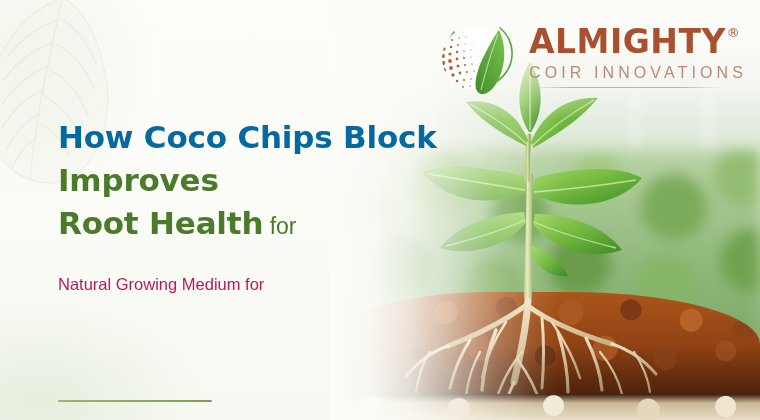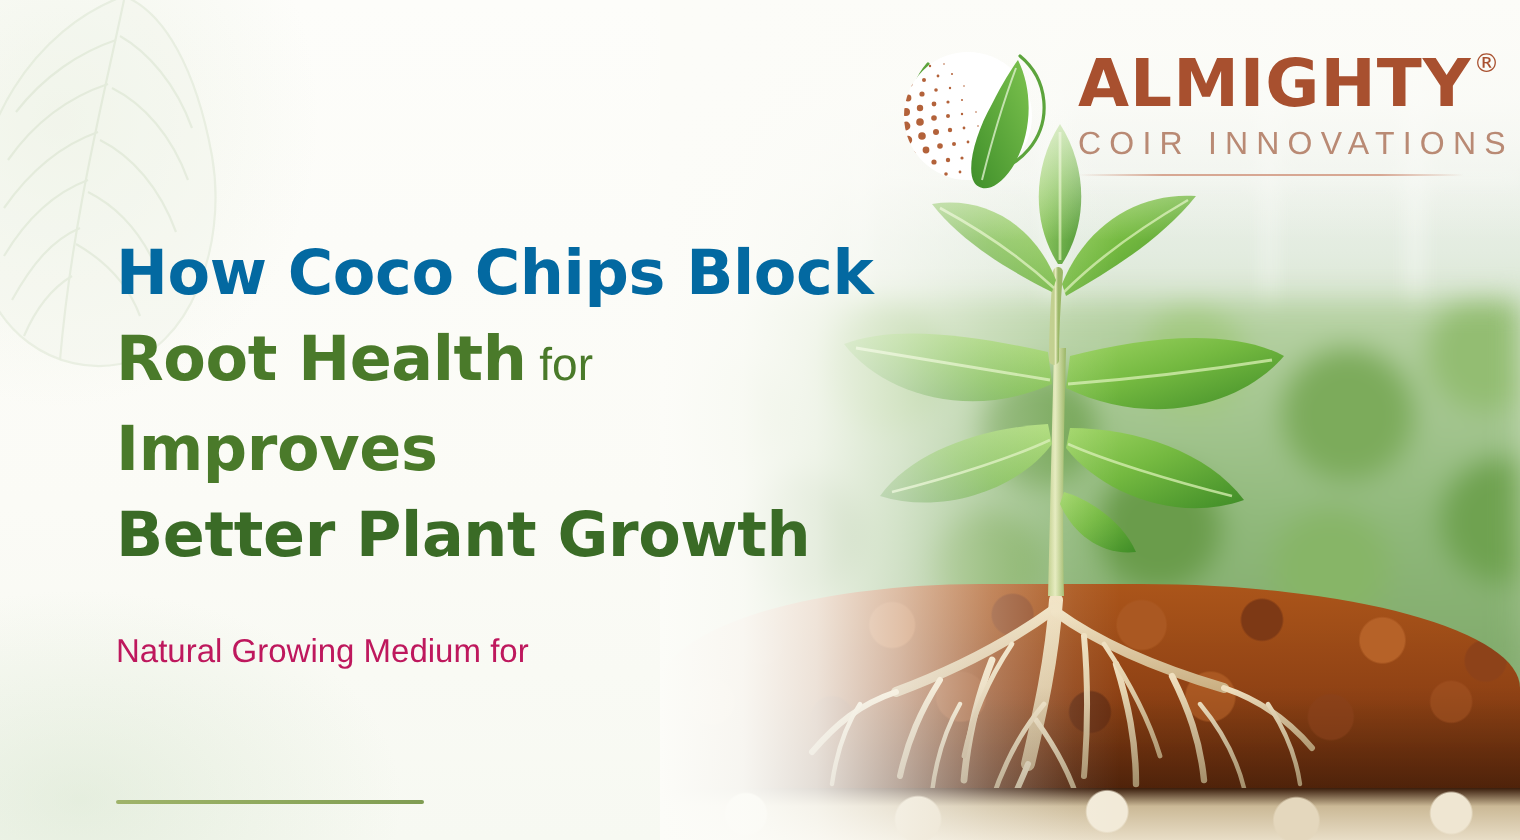--- a/index.html
+++ b/index.html
@@ -129,21 +129,21 @@
       radial-gradient(ellipse 180px 200px at 30px 60px,rgba(214,226,200,.30),rgba(252,252,248,0) 72%),
       linear-gradient(180deg,#fdfdfa 0%,#fbfbf6 60%,#f7f9f2 100%);
   }
   .leaf-watermark{
     position:absolute;left:-26px;top:-8px;width:150px;height:200px;
     opacity:.5;
   }
 
   
   .logo{
-    position:absolute;left:446px;top:14px;
+    position:absolute;left:436px;top:14px;
     display:flex;align-items:center;gap:9px;
     z-index:6;
   }
   .logo-mark{width:84px;height:84px;flex:0 0 auto;}
   .logo-words{display:flex;flex-direction:column;}
   .brand-row{display:flex;align-items:flex-start;line-height:1;}
   .brand-name{
     font-family:"DejaVu Sans", sans-serif;
     font-weight:700;
     font-size:33px;
@@ -409,23 +409,22 @@
         <span class="brand-reg">®</span>
       </div>
       <span class="brand-sub">COIR INNOVATIONS</span>
       <span class="brand-rule"></span>
     </div>
   </div>
 
   <div class="copy">
     <h1 class="headline">
       <span class="l-brown">How Coco Chips Block</span>
+      <span class="l-green">Improves</span>
       <span class="l-green"><span>Root Health</span><span class="for-word" style="white-space: pre;"> for</span></span>
-      <span class="l-green">Improves</span>
-      <span class="l-green-dark">Better Plant Growth</span>
     </h1>
 
     <p class="subhead">
       <span class="sub-line">Natural Growing Medium for</span>
     </p>
   </div>
 
   <div class="accent-rule"></div>
 </div>
 

